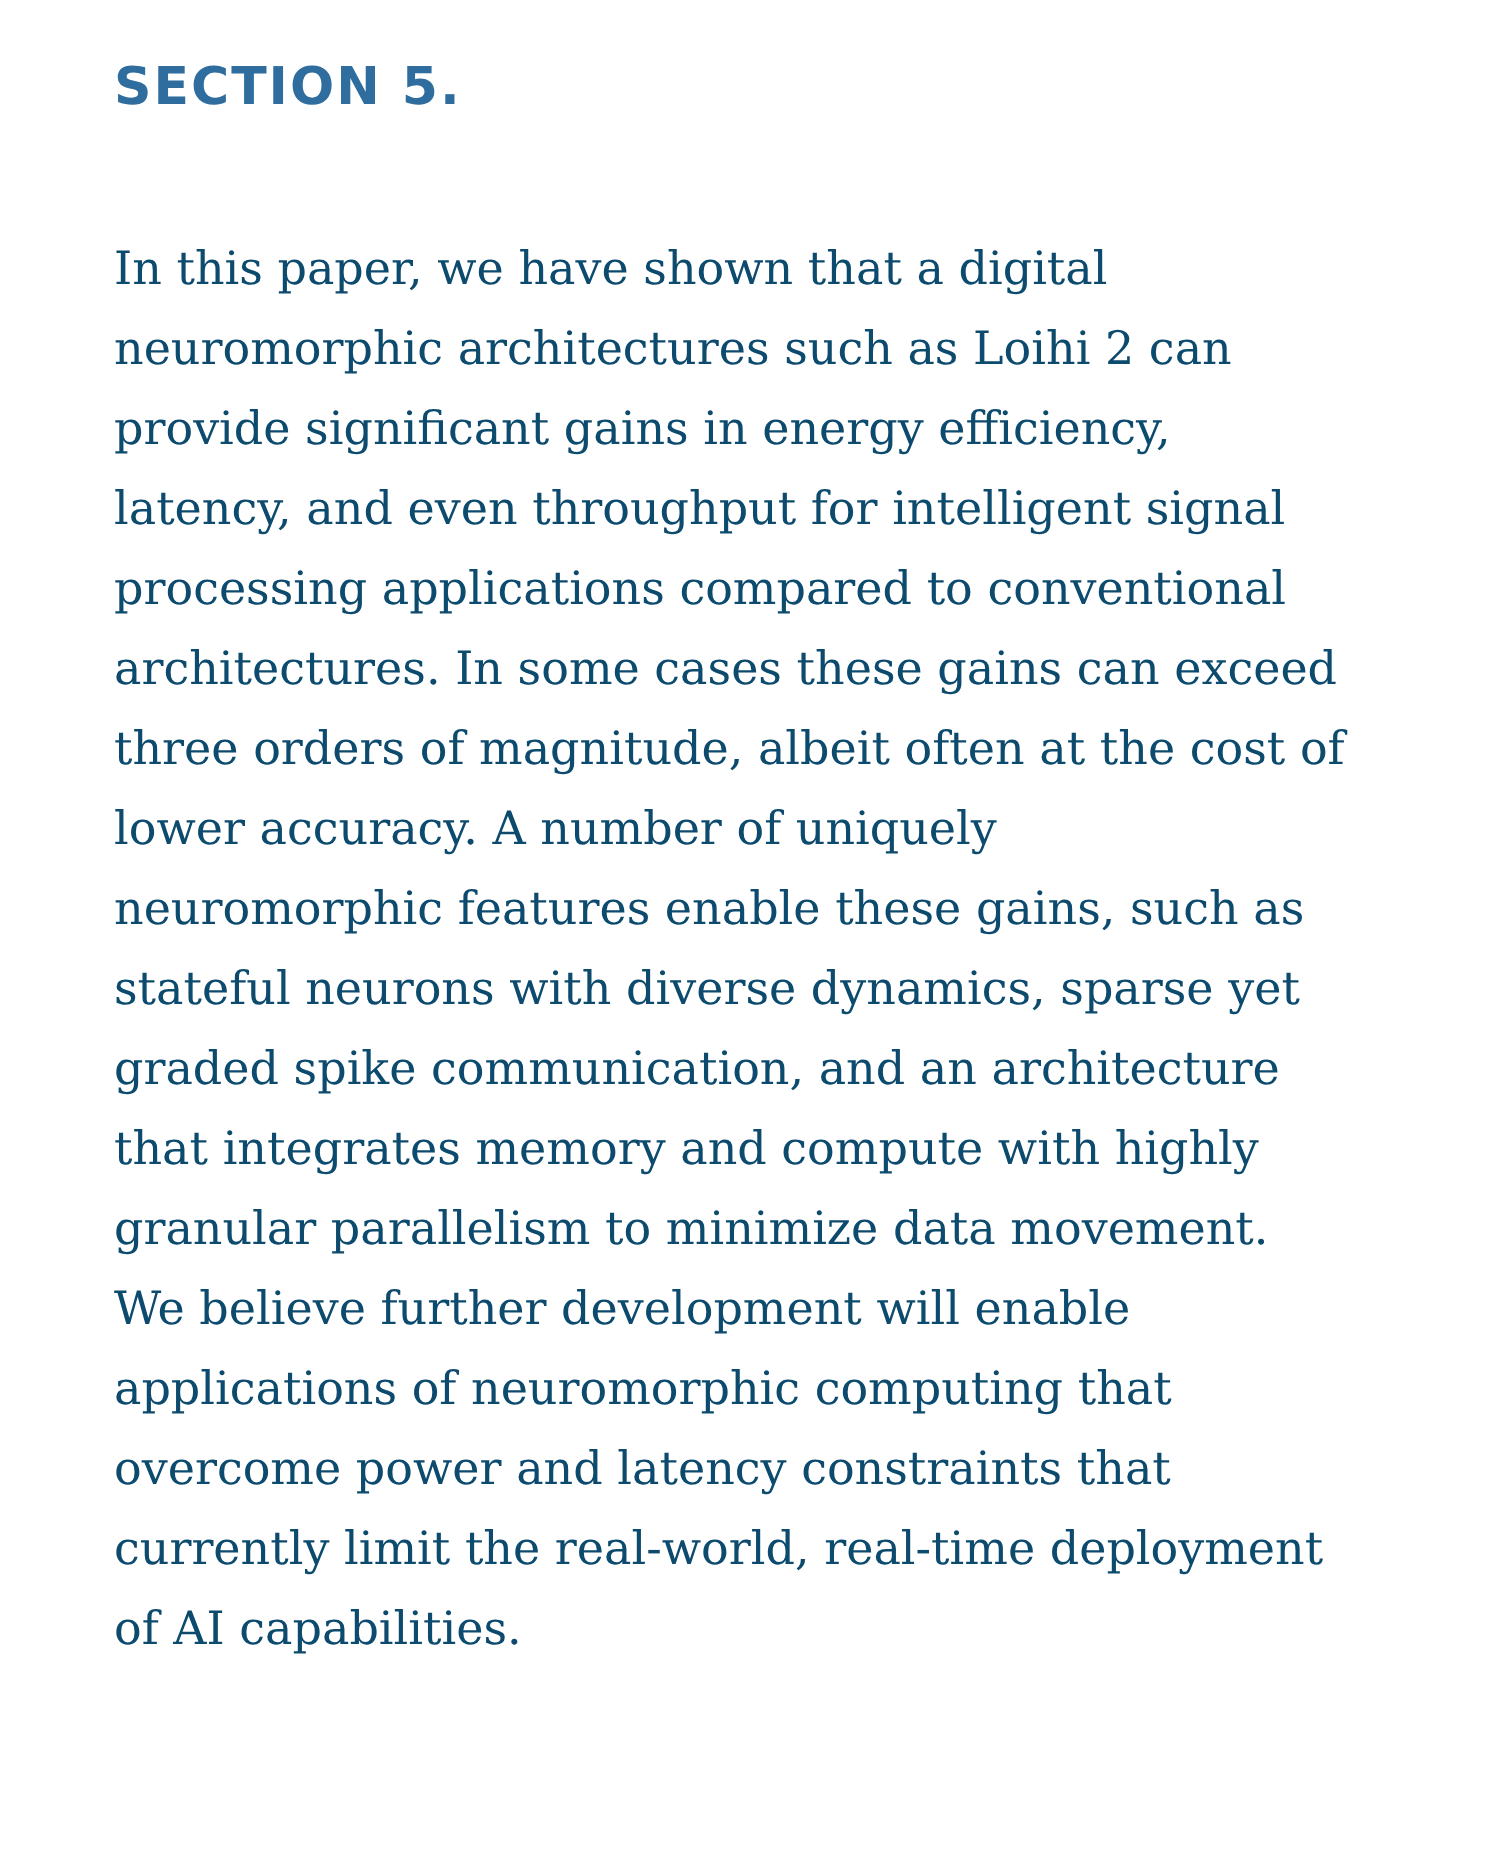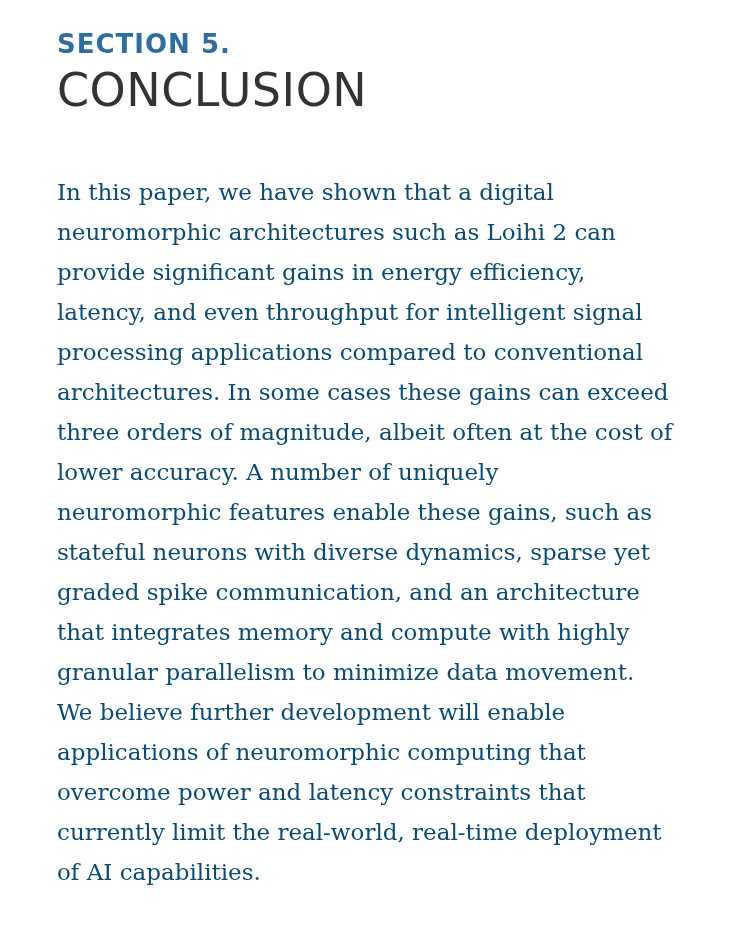--- a/index.html
+++ b/index.html
@@ -41,21 +41,20 @@
     line-height: 40px;
     color: #0c4a6e;
     white-space: pre-line;
   }
 </style>
 </head>
 <body>
 
 <div class="page">
   <div class="section-label">SECTION 5.</div>
-  <h1 class="section-title">CONCLUSION</h1>
   <div class="section-paragraph">In this paper, we have shown that a digital
 neuromorphic architectures such as Loihi 2 can
 provide significant gains in energy efficiency,
 latency, and even throughput for intelligent signal
 processing applications compared to conventional
 architectures. In some cases these gains can exceed
 three orders of magnitude, albeit often at the cost of
 lower accuracy. A number of uniquely
 neuromorphic features enable these gains, such as
 stateful neurons with diverse dynamics, sparse yet

